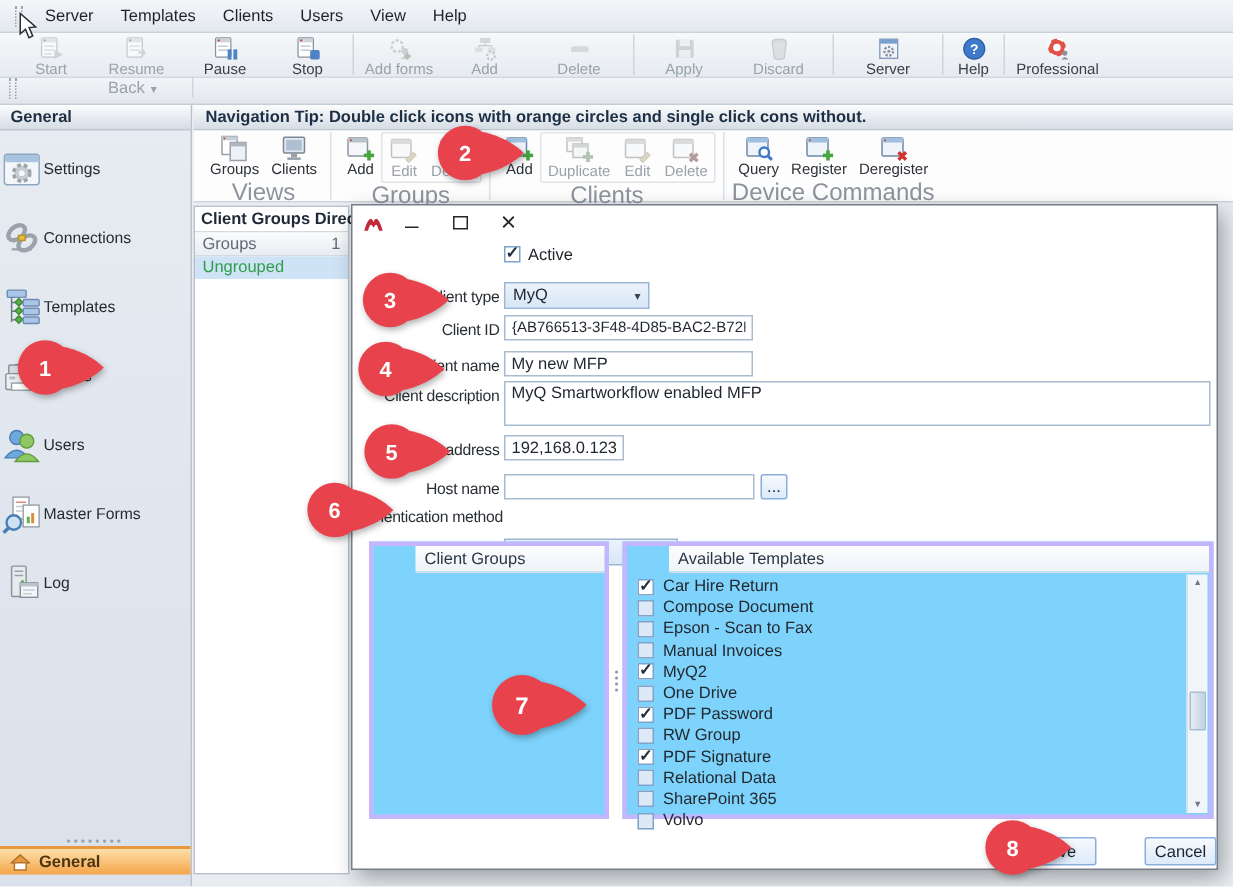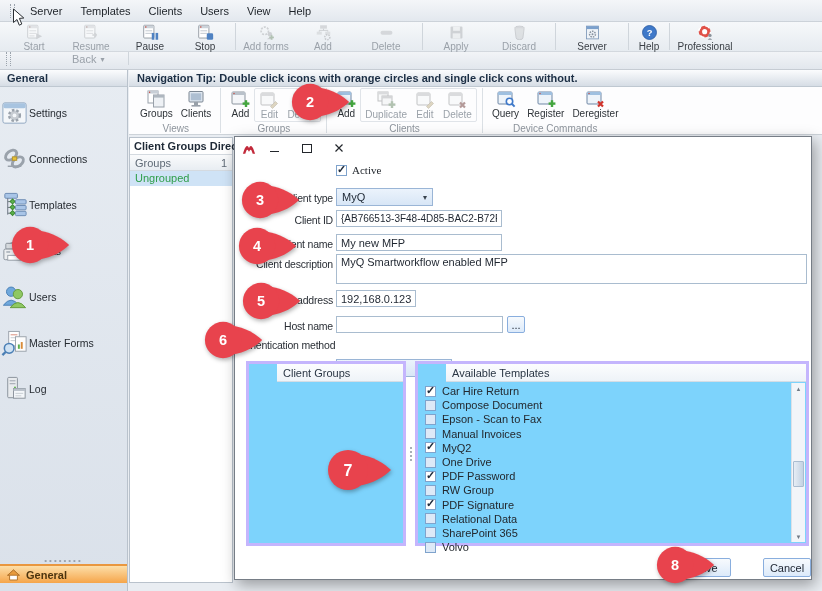--- a/index.html
+++ b/index.html
@@ -43,21 +43,21 @@
   .side-footer{position:absolute;left:0;top:494px;width:127px;height:19px;display:flex;align-items:center;gap:6px;
     background:linear-gradient(#fddfa9,#f5a54a);border-top:2px solid #e9973f;font-weight:bold;color:#4d350f;padding-left:7px;box-sizing:border-box;}
 
   
   .navtip{left:129px;top:70px;width:693px;height:17px;background:linear-gradient(#fbfcfd,#d6dde5);
     border-bottom:1px solid #bfc8d1;color:#1c2f45;font-weight:bold;padding:2px 8px;box-sizing:border-box;}
   .ribbon{left:129px;top:87px;width:693px;height:48px;background:#fdfdfe;border-bottom:1px solid #cdd3d9;
     display:flex;align-items:stretch;box-sizing:border-box;padding-left:4px;}
   .rgroup{display:flex;flex-direction:column;align-items:center;padding:1px 3px 0 3px;}
   .rrow{display:flex;align-items:flex-start;height:35px;}
-  .rlabel{font-size:10px;color:#8d949c;margin-top:0px;}
+  .rlabel{font-size:16px;color:#8d949c;margin-top:0px;}
   .rbtn{display:flex;flex-direction:column;align-items:center;font-size:10px;line-height:10px;
         color:#2e3338;padding:1px 4px;text-align:center;}
   .rbtn svg{width:20px;height:20px;}
   .rbtn.disabled{color:#9aa1a9;}
   .rbtn.disabled svg{opacity:.55;filter:grayscale(.7);}
   .rbox{display:flex;border:1px solid #e0e4e9;border-radius:2px;}
   .rsep{width:1px;background:#dbe0e5;margin:1px 2px;}
 
   
   .cg-panel{left:129px;top:137px;width:104px;height:446px;background:#fff;border:1px solid #b9c2cc;box-sizing:border-box;}
@@ -507,21 +507,21 @@
       <div class="wbtn">
           <div class="gl-max"></div>
         </div>
       <div class="wbtn">
           <svg width="10" height="10" viewBox="0 0 10 10">
             <path d="M1.5 1.5 L8.5 8.5 M8.5 1.5 L1.5 8.5" stroke="#23272c" stroke-width="1.2"></path>
           </svg>
         </div>
     </div>
 
-    <div class="abs" style="left:101px;top:27px;display:flex;align-items:center;gap:5px;font-family:Liberation Serif, serif;">
+    <div class="abs" style="left:101px;top:27px;display:flex;gap:5px;">
       <span class="cb" data-checked="true"></span>
       <span>Active</span>
     </div>
 
     <div class="row-label" style="top:55px">Client type</div>
     <div class="dd" style="left:101px;top:51px;width:97px;height:18px;">
       <span>MyQ</span>
       <span class="ar">▾</span>
     </div>
 

